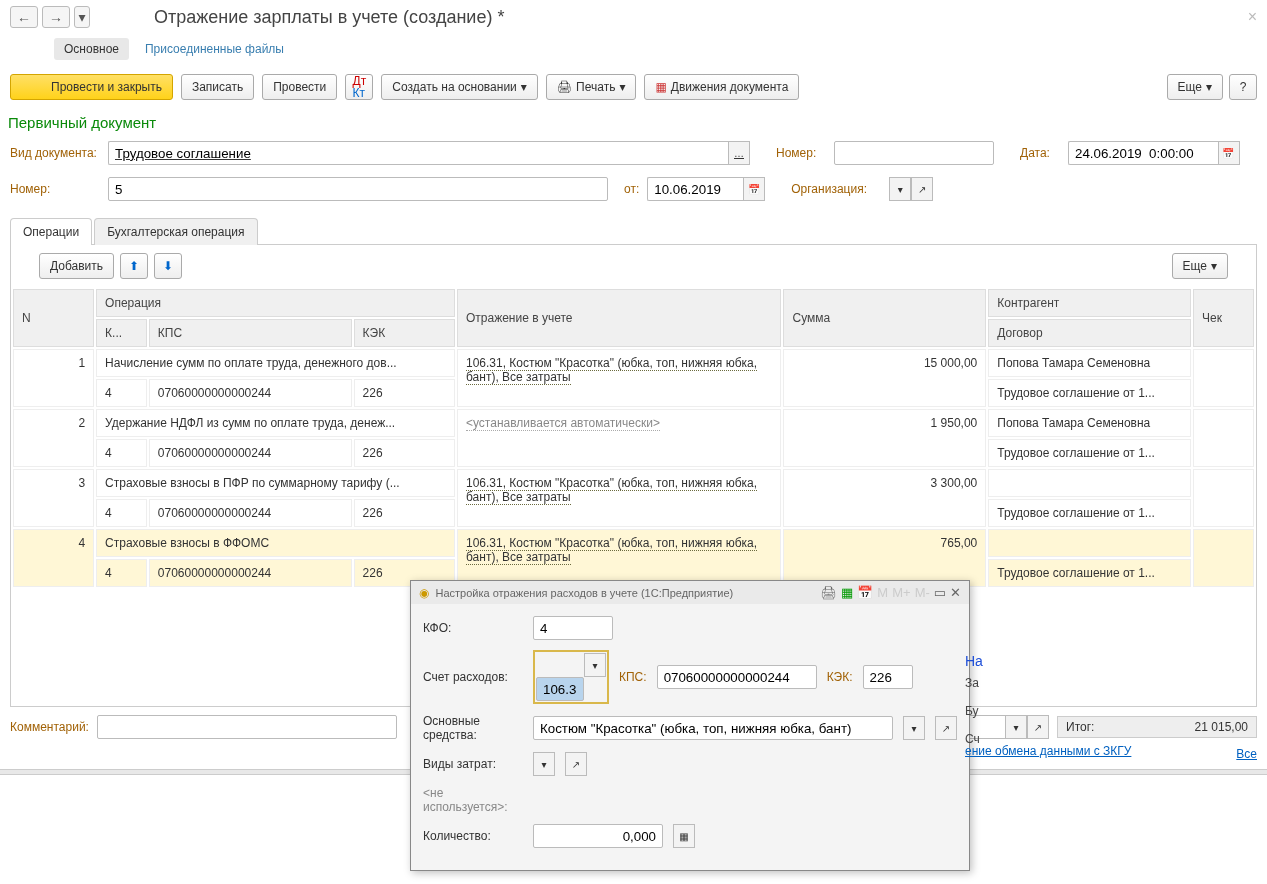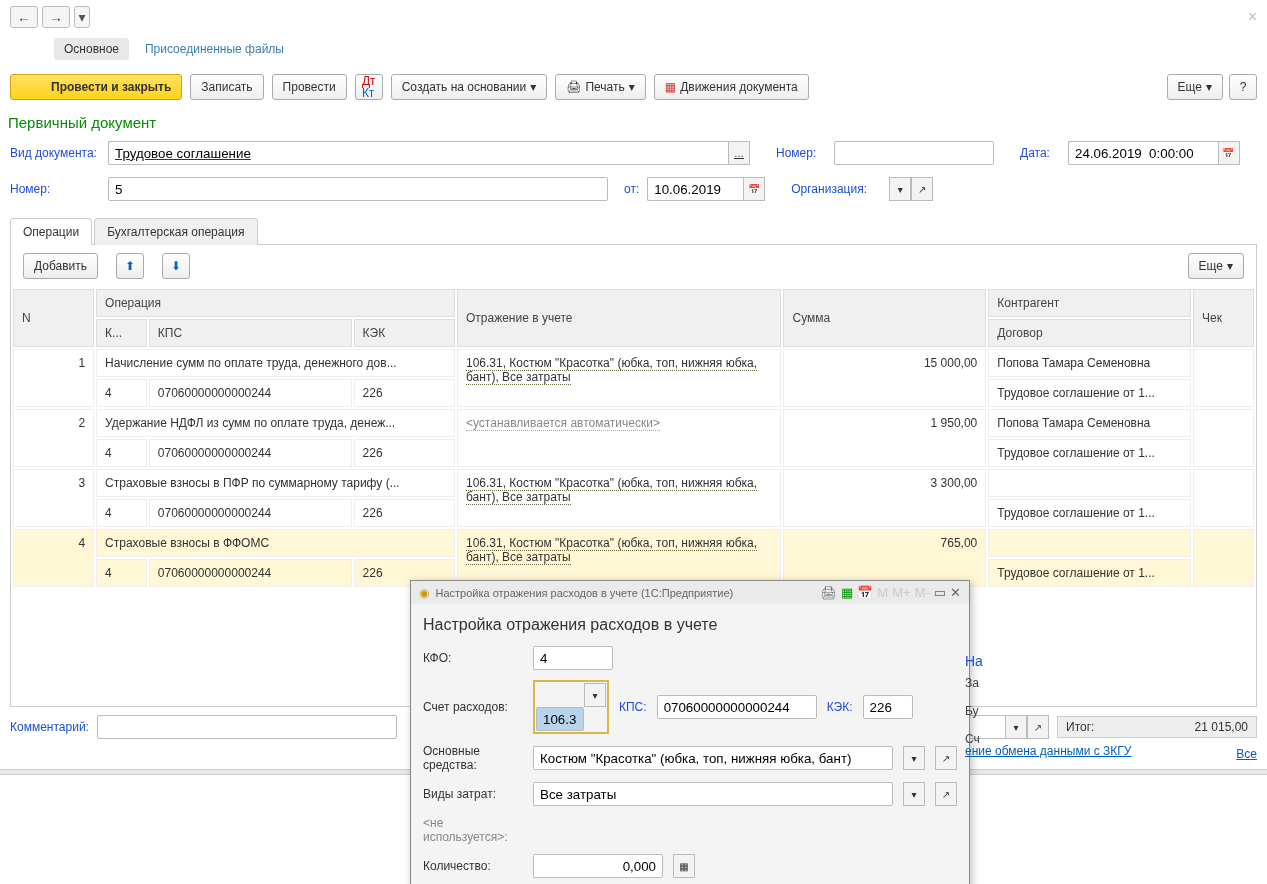--- a/index.html
+++ b/index.html
@@ -7,33 +7,33 @@
 .topbar { display: flex; align-items: center; padding: 6px 10px; gap: 4px; }
 .nav-btn { width: 28px; height: 22px; border: 1px solid #bbb; background: #f5f5f5; border-radius: 3px; display: flex; align-items: center; justify-content: center; cursor: pointer; font-size: 14px; color: #555; }
 .page-title { font-size: 18px; color: #444; margin-left: 60px; }
 .close-x { margin-left: auto; color: #bbb; cursor: pointer; font-size: 16px; }
 .nav-tabs { display: flex; gap: 8px; padding: 4px 10px 10px; align-items: center; }
 .nav-tab { padding: 4px 10px; border-radius: 3px; cursor: pointer; margin-left: 44px; }
 .nav-tab.active { background: #e8e8e8; }
 .nav-link { color: #3a7fb0; cursor: pointer; padding: 4px 8px; }
 .toolbar { display: flex; gap: 8px; padding: 4px 10px 10px; align-items: center; }
 .btn { border: 1px solid #aaa; background: linear-gradient(#fff,#eee); padding: 4px 10px; border-radius: 3px; cursor: pointer; height: 26px; display: flex; align-items: center; gap: 4px; }
-.btn-primary { background: linear-gradient(#ffe066,#ffd21a); border-color: #d4a500; font-weight: bold; padding-left: 40px; }
+.btn-primary { background: linear-gradient(#ffe066,#ffd21a); border-color: #d4a500; font-weight: normal; padding-left: 40px; }
 .btn-icon { width: 28px; justify-content: center; padding: 4px; }
 .section-head { color: #0a8a0a; font-size: 15px; padding: 4px 8px; }
 .form-row { display: flex; align-items: center; padding: 6px 10px; gap: 8px; }
-.lbl { color: #1d4ed8; }
+.lbl { color: #a16207; }
 .inp { border: 1px solid #bbb; background: #fff; padding: 3px 6px; height: 24px; border-radius: 2px; }
 .inp-combo { display: flex; }
 .inp-combo .inp { border-right: none; border-radius: 2px 0 0 2px; }
 .combo-btn { width: 22px; height: 24px; border: 1px solid #bbb; background: #f3f3f3; display: flex; align-items: center; justify-content: center; cursor: pointer; font-size: 10px; }
 .tabs2 { display: flex; border-bottom: 1px solid #ccc; margin: 10px 10px 0; }
 .tab2 { padding: 6px 12px; border: 1px solid #ccc; border-bottom: none; background: #f0f0f0; border-radius: 4px 4px 0 0; cursor: pointer; margin-right: 2px; position: relative; top: 1px; }
 .tab2.active { background: #fff; }
-.sub-toolbar { display: flex; align-items: center; gap: 18px; padding: 8px 12px; border: 1px solid #ccc; border-top: none; border-bottom: none; margin: 0 10px; }
+.sub-toolbar { display: flex; align-items: center; gap: 6px; padding: 8px 28px; border: 1px solid #ccc; border-top: none; border-bottom: none; margin: 0 10px; }
 .grid-wrap { margin: 0 10px; border: 1px solid #ccc; border-top: none; height: 420px; overflow: hidden; }
 .grid { width: 100%; table-layout: fixed; }
 .grid th { background: #f0f0f0; border: 1px solid #ddd; padding: 6px 8px; text-align: left; font-weight: normal; color: #444; }
 .grid td { border: 1px solid #eee; padding: 6px 8px; vertical-align: top; }
 .row-hl td { background: #fff7d6; }
 .dotted-link { border-bottom: 1px dotted #6a6a3e; cursor: pointer; color: #333; }
 .dotted-link.gray { color: #888; border-bottom-color: #aaa; }
 .num { text-align: right; }
 .bottom-bar { display: flex; align-items: center; padding: 8px 10px; gap: 8px; }
 .link { color: #0060c0; text-decoration: underline; cursor: pointer; }
@@ -57,20 +57,21 @@
 .icon-dtkt .dt { color: #c00; }
 .icon-dtkt .kt { color: #06c; }
 </style>
 </head>
 <body>
 
 <div class="topbar">
   <div class="nav-btn">←</div>
   <div class="nav-btn">→</div>
   <div class="nav-btn" style="width:16px;">▾</div>
+  <div class="page-title">Отражение зарплаты в учете (создание) *</div>
   <div class="close-x">×</div>
 </div>
 
 <div class="nav-tabs">
   <div class="nav-tab active">Основное</div>
   <div class="nav-link">Присоединенные файлы</div>
 </div>
 
 <div class="toolbar">
   <div class="btn btn-primary">Провести и закрыть</div>
@@ -271,21 +272,20 @@
       <span style="color:#090;">▦</span>
       <span style="color:#c60;">📅</span>
       <span style="color:#ccc;">M</span>
       <span style="color:#ccc;">M+</span>
       <span style="color:#ccc;">M-</span>
       <span>▭</span>
       <span>✕</span>
     </div>
   </div>
   <div class="dlg-body">
-    <div class="dlg-h">Настройка отражения расходов в учете</div>
     <div class="dlg-row">
       <span class="dlg-lbl">КФО:</span>
       <input class="inp" style="width: 80px;" value="4">
     </div>
     <div class="dlg-row">
       <span class="dlg-lbl">Счет расходов:</span>
       <div class="sel-acc">
         <input class="inp" value="106.31" style="">
         <div class="mini">▾</div>
       </div>
@@ -295,21 +295,20 @@
       <input class="inp" style="width: 50px;" value="226">
     </div>
     <div class="dlg-row">
       <span class="dlg-lbl">Основные средства:</span>
       <input class="inp" style="flex: 1 1 0%;" value="Костюм &quot;Красотка&quot; (юбка, топ, нижняя юбка, бант)">
       <div class="mini">▾</div>
       <div class="mini">↗</div>
     </div>
     <div class="dlg-row">
       <span class="dlg-lbl">Виды затрат:</span>
-      <input class="inp" style="flex: 1 1 0%;" value="Все затраты">
       <div class="mini">▾</div>
       <div class="mini">↗</div>
     </div>
     <div class="dlg-row">
       <span class="dlg-lbl" style="color:#888;">&lt;не используется&gt;:</span>
     </div>
     <div class="dlg-row">
       <span class="dlg-lbl">Количество:</span>
       <input class="inp num" style="width: 130px;" value="0,000">
       <div class="mini">▦</div>

